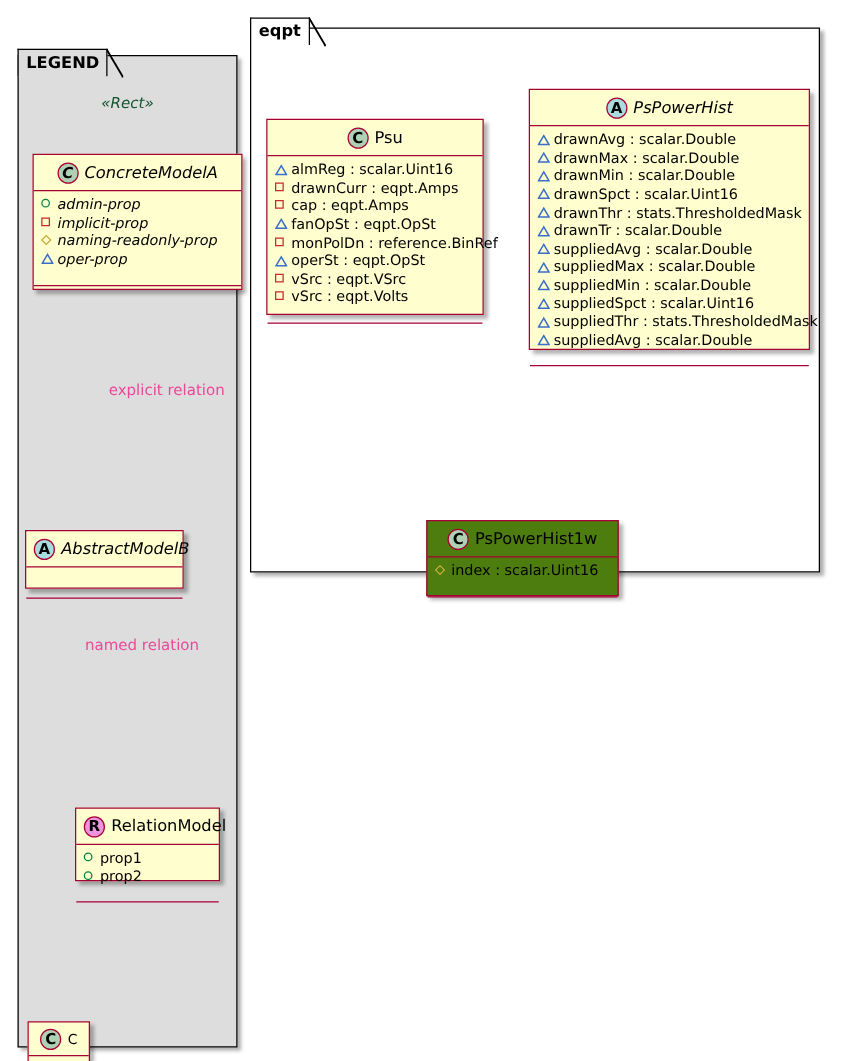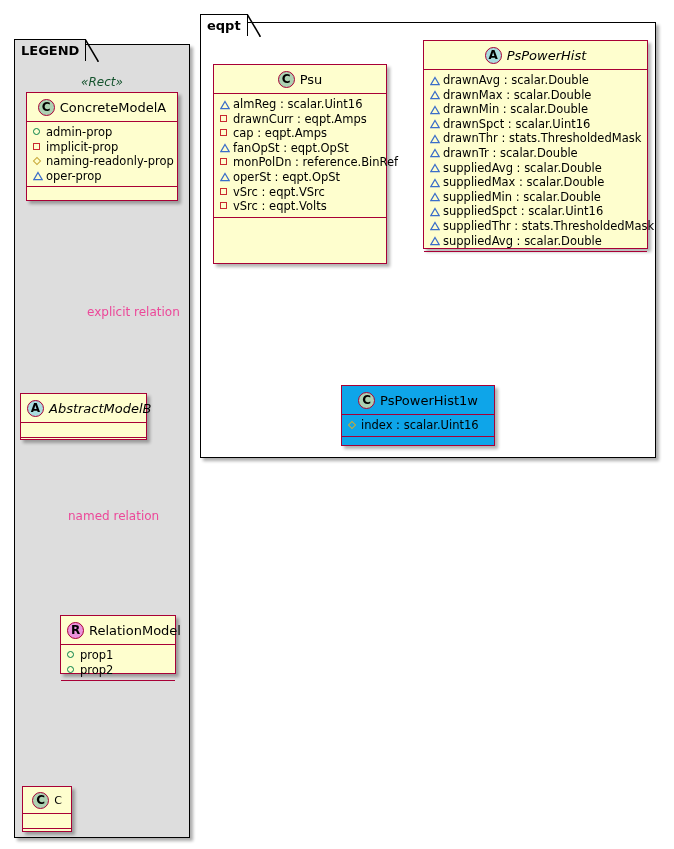--- a/index.html
+++ b/index.html
@@ -59,22 +59,23 @@
     height: 23.5px;
     overflow: hidden;
   }
 
   
   .cls {
     border: 1.5px solid #A80036;
     background: #FEFECE;
     box-shadow: 3px 3px 3px rgba(0,0,0,0.3);
     box-sizing: border-box;
-  }
-  .cls.highlight { background: #0ea5e9; }
+    margin-top: 31px;
+  }
+  .cls.highlight { background: #4d7c0f; }
 
   .cls-head {
     text-align: center;
     padding: 4px 6px 5px 6px;
     border-bottom: 1.5px solid #A80036;
     position: relative;
     white-space: nowrap;
   }
   .cls-name {
     font-size: 13px;
@@ -84,21 +85,21 @@
   .cls-name.italic { font-style: italic; }
 
   .stereo {
     font-size: 12px;
     font-style: italic;
     color: #14532d;
     text-align: center;
   }
 
   .cls-body {
-    padding: 3px 4px 3px 5px;
+    padding: 3px 4px 13px 5px;
     border-bottom: 1.5px solid #A80036;
   }
   .cls-foot {
     height: 10px;
   }
   .attr {
     font-size: 11.5px;
     color: #000000;
     line-height: 14.6px;
     white-space: nowrap;
@@ -204,21 +205,21 @@
   <div class="abs pkg" style="left:200px; top:22px; width:456px; height:436px;"></div>
   <div class="pkg-tab" style="left:200px; top:14px; width:48px;">
     <span>eqpt</span>
     <span class="tab-slant">
       <svg width="14" height="24">
           <path d="M0,0 L13,22 L13,24" stroke="#000000" stroke-width="1.5" fill="#FFFFFF"></path>
         </svg>
     </span>
   </div>
 
-  <div class="abs cls" style="left:213px; top:64px; width:174px; height:200px;">
+  <div class="abs cls" style="left:213px; top:64px; width:174px; height:157px;">
     <div class="cls-head">
       <span class="kind k-class">C</span><span class="cls-name">Psu</span>
     </div>
     <div class="cls-body">
         <div class="attr"><span class="vis"><svg class="vis-tri-svg" width="10" height="10">
               <polygon points="5,1.5 9.2,8.6 0.8,8.6" fill="none" stroke="#3B6EC9" stroke-width="1.2"></polygon>
             </svg></span><span>almReg : scalar.Uint16</span></div>
         <div class="attr"><span class="vis"><span class="vis-square"></span></span><span>drawnCurr : eqpt.Amps</span></div>
         <div class="attr"><span class="vis"><span class="vis-square"></span></span><span>cap : eqpt.Amps</span></div>
         <div class="attr"><span class="vis"><svg class="vis-tri-svg" width="10" height="10">
@@ -294,21 +295,21 @@
     <span>LEGEND</span>
     <span class="tab-slant">
       <svg width="14" height="24">
           <path d="M0,0 L13,22 L13,24" stroke="#000000" stroke-width="1.5" fill="#DDDDDD"></path>
         </svg>
     </span>
   </div>
 
   <div class="abs stereo" style="left:26px; top:75px; width:152px;">«Rect»</div>
 
-  <div class="abs cls" style="left:26px; top:92px; width:152px; height:109px;">
+  <div class="abs cls" style="left:26px; top:92px; width:168px; height:109px;font-style:italic;">
     <div class="cls-head">
       <span class="kind k-class">C</span><span class="cls-name">ConcreteModelA</span>
     </div>
     <div class="cls-body">
         <div class="attr"><span class="vis"><span class="vis-circle"></span></span><span>admin-prop</span></div>
         <div class="attr"><span class="vis"><span class="vis-square"></span></span><span>implicit-prop</span></div>
         <div class="attr"><span class="vis"><span class="vis-diamond gold"></span></span><span>naming-readonly-prop</span></div>
         <div class="attr"><span class="vis"><svg class="vis-tri-svg" width="10" height="10">
               <polygon points="5,1.5 9.2,8.6 0.8,8.6" fill="none" stroke="#3B6EC9" stroke-width="1.2"></polygon>
             </svg></span><span>oper-prop</span></div>

